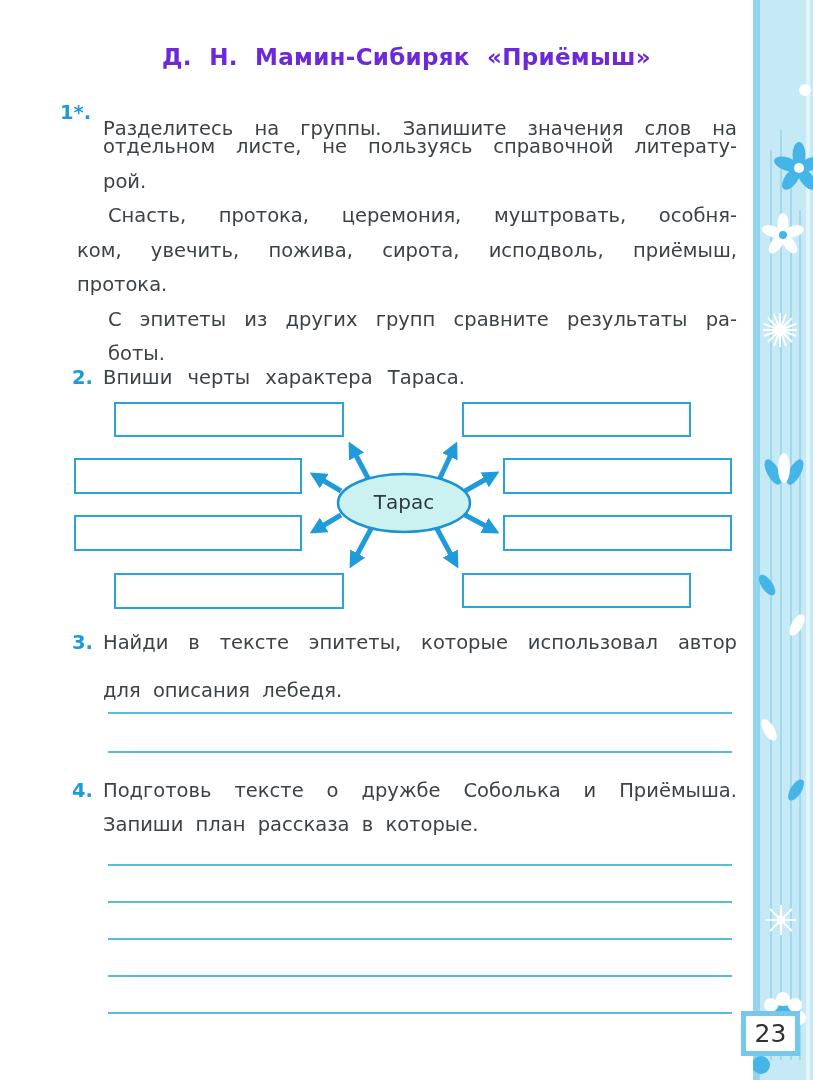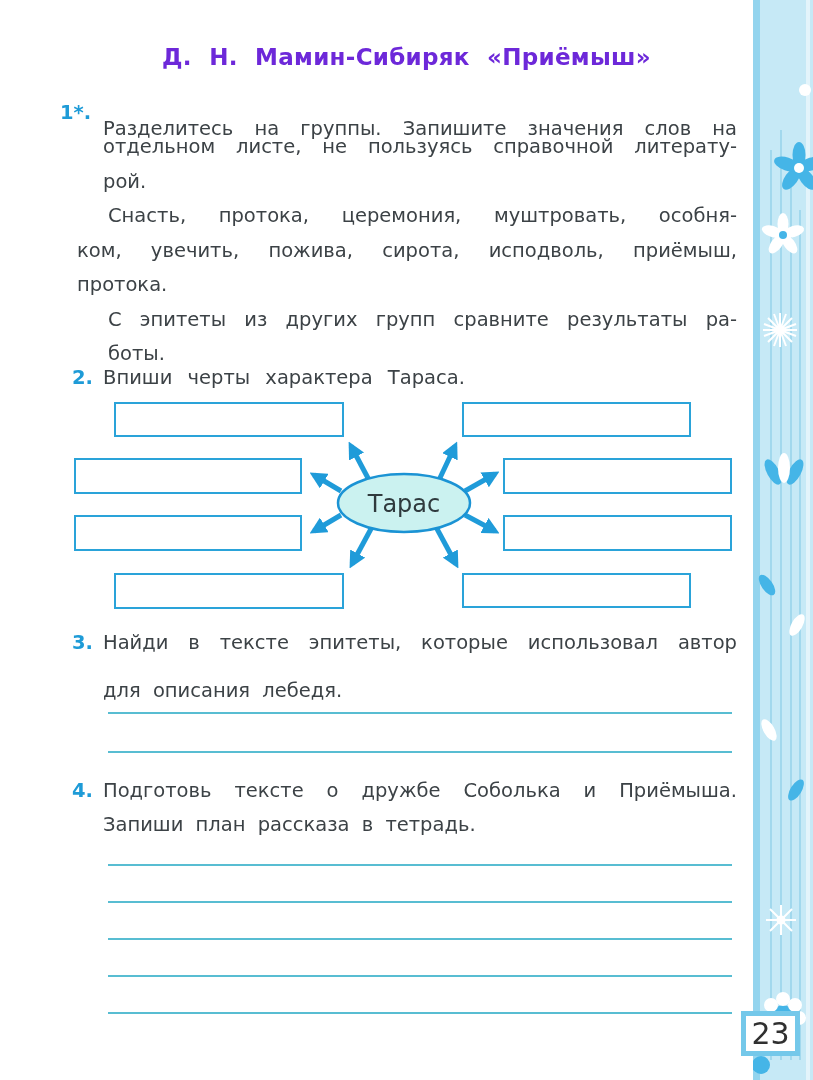--- a/index.html
+++ b/index.html
@@ -8,27 +8,27 @@
   .title{position:absolute;left:30px;top:44px;width:753px;text-align:center;
          font-size:23px;font-weight:bold;color:#6d28d9;word-spacing:9px;letter-spacing:.3px;}
   .tnum{position:absolute;font-size:19.5px;font-weight:bold;color:#1e9bd7;
         line-height:34px;height:34px;white-space:nowrap;}
   .tline{position:absolute;font-size:19.5px;line-height:34px;height:34px;color:#3c4246;
          word-spacing:6px;white-space:nowrap;}
   .just{text-align:justify;text-align-last:justify;white-space:normal;}
   .wide{word-spacing:9px;}
   .dbox{position:absolute;background:#ffffff;border:2px solid #2aa3d9;box-sizing:border-box;}
   .ovallabel{position:absolute;left:338px;top:490px;width:132px;text-align:center;
-             font-size:24px;color:#2f3a3d;}
+             font-size:20px;color:#2f3a3d;}
   .wline{position:absolute;left:108px;width:624px;height:0;border-top:2px solid #58bdd2;}
   .diagsvg{position:absolute;left:0;top:395px;}
   .sidebar{position:absolute;left:753px;top:0;width:60px;height:1080px;}
   .pagenum{position:absolute;left:741px;top:1011px;width:49px;height:35px;
            background:#ffffff;border:5px solid #74c8ea;color:#303030;
-           font-size:30px;text-align:center;line-height:35px;}
+           font-size:25px;text-align:center;line-height:35px;}
 </style>
 </head>
 <body>
 
 <div class="page">
 
   <div class="title">Д. Н. Мамин-Сибиряк «Приёмыш»</div>
 
   <div class="tnum" style="left:60px;top:96px;">1*.</div>
   <div class="tline just" style="left:103px;top:96px;width:634px;margin-top:16px;">Разделитесь на группы. Запишите значения слов на</div>
@@ -73,21 +73,21 @@
   <div class="ovallabel">Тарас</div>
 
   <div class="tnum" style="left:72px;top:626px;">3.</div>
   <div class="tline just" style="left:103px;top:626px;width:634px;">Найди в тексте эпитеты, которые использовал автор</div>
   <div class="tline" style="left:103px;top:660px;margin-top:14px;">для описания лебедя.</div>
   <div class="wline" style="top:712px;"></div>
   <div class="wline" style="top:751px;"></div>
 
   <div class="tnum" style="left:72px;top:774px;">4.</div>
   <div class="tline just" style="left:103px;top:774px;width:634px;">Подготовь тексте о дружбе Соболька и Приёмыша.</div>
-  <div class="tline" style="left:103px;top:808px;">Запиши план рассказа в тетрадь.</div>
+  <div class="tline" style="left:103px;top:808px;">Запиши план рассказа в которые.</div>
   <div class="wline" style="top:864px;"></div>
   <div class="wline" style="top:901px;"></div>
   <div class="wline" style="top:938px;"></div>
   <div class="wline" style="top:975px;"></div>
   <div class="wline" style="top:1012px;"></div>
 
   <div class="sidebar">
     <svg width="60" height="1080" viewBox="0 0 60 1080">
       <rect x="0" y="0" width="60" height="1080" fill="#c6e9f6"></rect>
       <rect x="0" y="0" width="7" height="1080" fill="#93d4ee"></rect>

